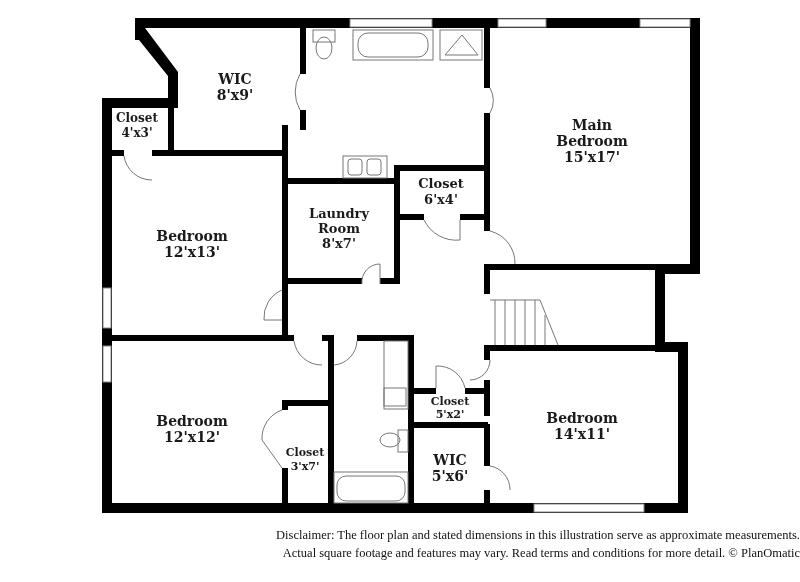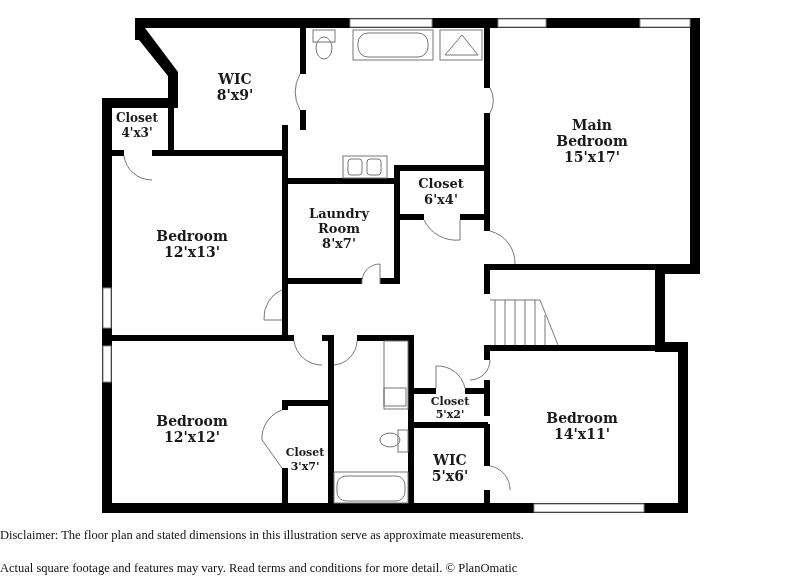--- a/index.html
+++ b/index.html
@@ -1,19 +1,19 @@
 <!DOCTYPE html>
 <html><head>
 <meta charset="utf-8">
 <style>
   html,body{margin:0;padding:0;background:#fff;}
   body{width:800px;height:582px;position:relative;overflow:hidden;font-family:"DejaVu Serif",serif;}
   svg{position:absolute;left:0;top:0;}
   .lbl{font-family:"DejaVu Serif",serif;font-weight:bold;fill:#1a1a1a;text-anchor:middle;}
-  .disc{position:absolute;left:0;width:800px;text-align:left;font-family:"Liberation Serif",serif;font-size:12.5px;color:#111;line-height:16px;}
+  .disc{position:absolute;left:0;width:800px;text-align:right;font-family:"Liberation Serif",serif;font-size:12.5px;color:#111;line-height:16px;}
 </style>
 </head>
 <body>
 
 <svg width="800" height="582" viewBox="0 0 800 582">
   <g fill="#000">
 
     <rect x="135" y="18" width="565" height="10"></rect>
 
     <rect x="690" y="18" width="10" height="256"></rect>
@@ -145,13 +145,13 @@
     <text class="lbl" font-size="11" x="450" y="405">Closet</text>
     <text class="lbl" font-size="11" x="450" y="418">5'x2'</text>
     <text class="lbl" font-size="14" x="450" y="465">WIC</text>
     <text class="lbl" font-size="14" x="450" y="481">5'x6'</text>
     <text class="lbl" font-size="14" x="582" y="423">Bedroom</text>
     <text class="lbl" font-size="14" x="582" y="439">14'x11'</text>
   </g>
 </svg>
 
 <div class="disc" style="top:527px;">Disclaimer: The floor plan and stated dimensions in this illustration serve as approximate measurements.</div>
-<div class="disc" style="top:560px;">Actual square footage and features may vary. Read terms and conditions for more detail. © PlanOmatic</div>
+<div class="disc" style="top:545px;">Actual square footage and features may vary. Read terms and conditions for more detail. © PlanOmatic</div>
 
 </body></html>

